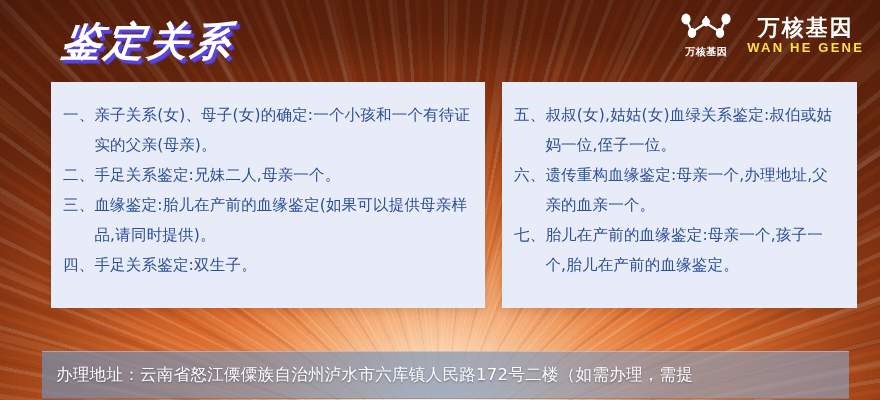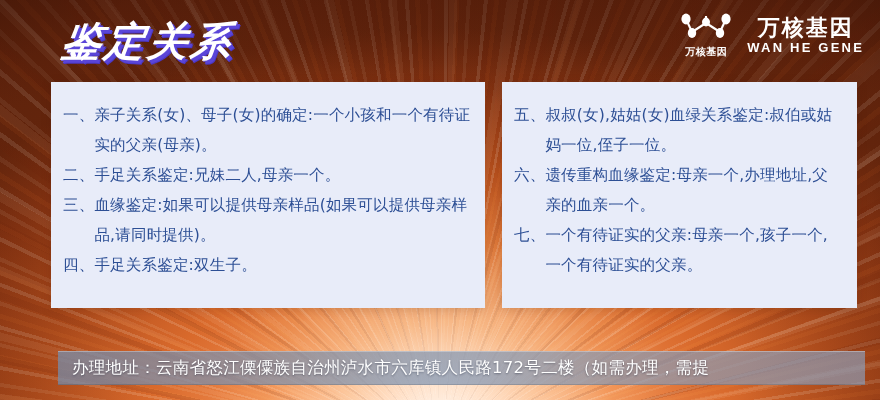--- a/index.html
+++ b/index.html
@@ -127,21 +127,21 @@
     font-weight: 700;
     color: #ffffff;
     letter-spacing: 2px;
     line-height: 1.08;
     white-space: nowrap;
   }
   .brand-en {
     font-family: "Liberation Sans", sans-serif;
     font-size: 13px;
     font-weight: 700;
-    color: #ffffff;
+    color: #fde047;
     letter-spacing: 2.2px;
     line-height: 1.05;
     white-space: nowrap;
   }
 
   
   .panel {
     position: absolute;
     top: 82px;
     height: 226px;
@@ -167,22 +167,22 @@
     white-space: nowrap;
   }
   .item-body {
     flex: 1 1 auto;
     min-width: 0;
   }
 
   
   .addr-bar {
     position: absolute;
-    left: 58px; top: 351px;
-    width: 807px; height: 34px;
+    left: 42px; top: 351px;
+    width: 807px; height: 48px;
     background: linear-gradient(to right,
         rgba(118,140,170,0.74) 0%,
         rgba(128,150,180,0.70) 50%,
         rgba(138,160,190,0.66) 100%);
     box-shadow: inset 0 1px 0 rgba(255,255,255,0.30),
                 inset 0 -1px 0 rgba(0,0,0,0.12);
     overflow: hidden;
   }
   .addr-text {
     position: absolute;
@@ -245,40 +245,40 @@
     <div class="item">
       <span class="item-num">一、</span>
       <span class="item-body">亲子关系(女)、母子(女)的确定:一个小孩和一个有待证实的父亲(母亲)。</span>
     </div>
     <div class="item">
       <span class="item-num">二、</span>
       <span class="item-body">手足关系鉴定:兄妹二人,母亲一个。</span>
     </div>
     <div class="item">
       <span class="item-num">三、</span>
-      <span class="item-body">血缘鉴定:如果可以提供母亲样品(如果可以提供母亲样品,请同时提供)。</span>
+      <span class="item-body">血缘鉴定:胎儿在产前的血缘鉴定(如果可以提供母亲样品,请同时提供)。</span>
     </div>
     <div class="item">
       <span class="item-num">四、</span>
       <span class="item-body">手足关系鉴定:双生子。</span>
     </div>
   </div>
 
   <div class="panel panel-right">
     <div class="item">
       <span class="item-num">五、</span>
       <span class="item-body">叔叔(女),姑姑(女)血绿关系鉴定:叔伯或姑妈一位,侄子一位。</span>
     </div>
     <div class="item">
       <span class="item-num">六、</span>
       <span class="item-body">遗传重构血缘鉴定:母亲一个,办理地址,父亲的血亲一个。</span>
     </div>
     <div class="item">
       <span class="item-num">七、</span>
-      <span class="item-body">一个有待证实的父亲:母亲一个,孩子一个,一个有待证实的父亲。</span>
+      <span class="item-body">胎儿在产前的血缘鉴定:母亲一个,孩子一个,胎儿在产前的血缘鉴定。</span>
     </div>
   </div>
 
   <div class="addr-bar">
     <div class="addr-text">办理地址：云南省怒江傈僳族自治州泸水市六库镇人民路172号二楼（如需办理，需提</div>
   </div>
 
 </div>
 
 </body></html>

